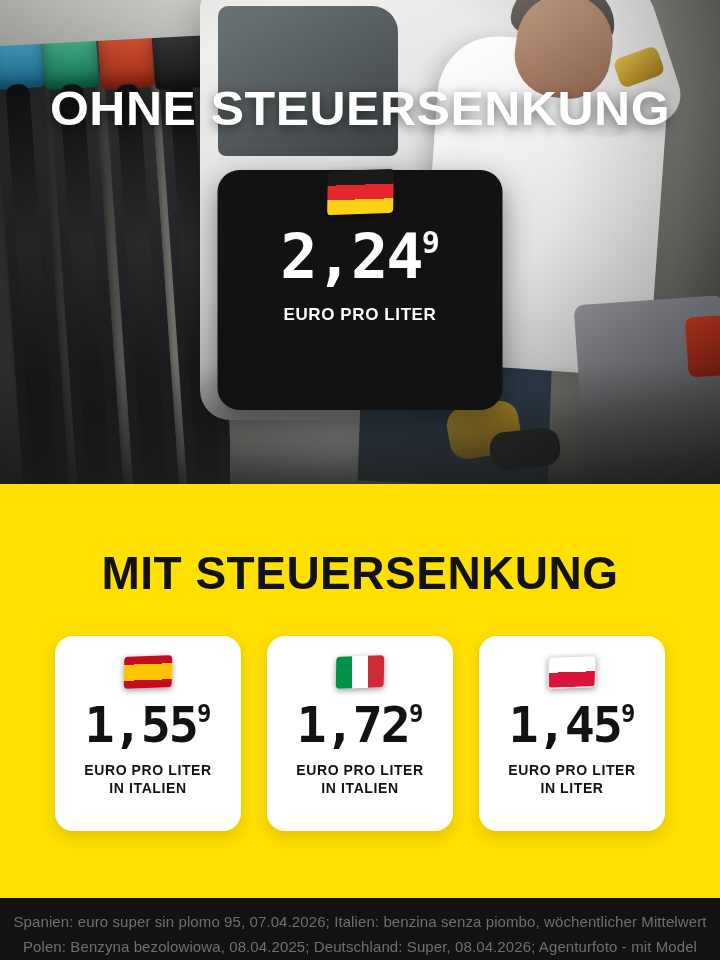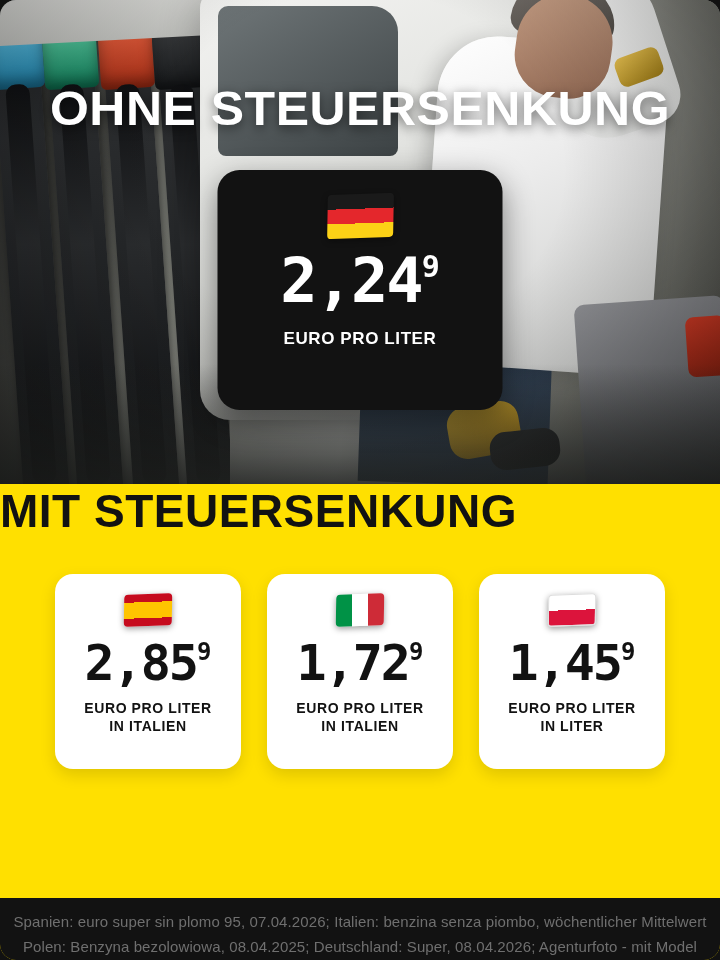--- a/index.html
+++ b/index.html
@@ -6,21 +6,20 @@
   html, body {
     width: 720px; height: 960px;
     font-family: "Liberation Sans", sans-serif;
     background: #111;
     overflow: hidden;
   }
   .page {
     position: relative;
     width: 720px; height: 960px;
     overflow: hidden;
-    border-radius: 16px;
   }
 
   
   .photo-section {
     position: relative;
     width: 720px; height: 484px;
     overflow: hidden;
     background: #6e6f6b;
   }
   
@@ -176,21 +175,20 @@
   
   .price-card-dark {
     position: absolute; left: 50%; top: 170px;
     transform: translateX(-50%);
     width: 285px; height: 240px;
     background: #121212;
     border-radius: 22px;
     box-shadow: 0 10px 30px rgba(0,0,0,0.45);
     display: flex; flex-direction: column;
     align-items: center; justify-content: flex-start;
-    padding-top: 24px;
     color: #fff;
   }
   .flag {
     display: inline-block;
     width: 66px; height: 44px;
     border-radius: 4px;
     box-shadow: 0 2px 6px rgba(0,0,0,0.4);
     position: relative;
     overflow: hidden;
     transform: rotate(-2deg) skewX(-3deg);
@@ -227,20 +225,22 @@
   }
   .dark .unit { color: #ffffff; }
 
   
   .yellow-section {
     position: absolute; left: 0; top: 484px;
     width: 720px; height: 476px;
     background: #ffe000;
   }
   .headline-bottom {
+    margin-top: 62px;
+    text-align: center;
     color: #121212;
     font-size: 46px;
     font-weight: bold;
     letter-spacing: 0.5px;
   }
   .cards-row {
     display: flex;
     justify-content: center;
     gap: 26px;
     margin-top: 36px;
@@ -333,21 +333,21 @@
   </div>
 
   <div class="yellow-section">
     <div class="headline-bottom">MIT STEUERSENKUNG</div>
 
     <div class="cards-row">
 
       <div class="price-card-light light">
         <span class="flag flag-es"></span>
         <div class="price-line">
-          <span class="price-main">2,85</span>
+          <span class="price-main">1,55</span>
           <span class="price-sup">9</span>
         </div>
         <div class="unit">
           <div>EURO PRO LITER</div>
           <div>IN ITALIEN</div>
         </div>
       </div>
 
       <div class="price-card-light light">
         <span class="flag flag-it"></span>

